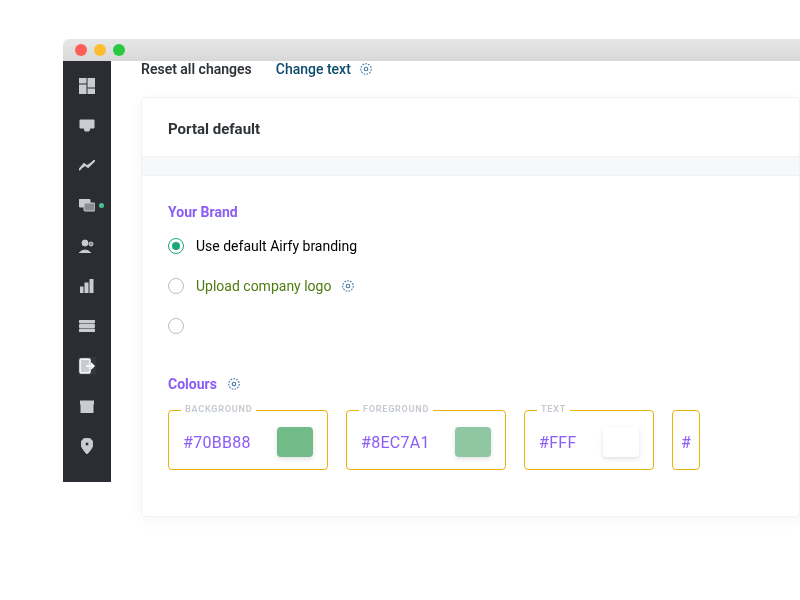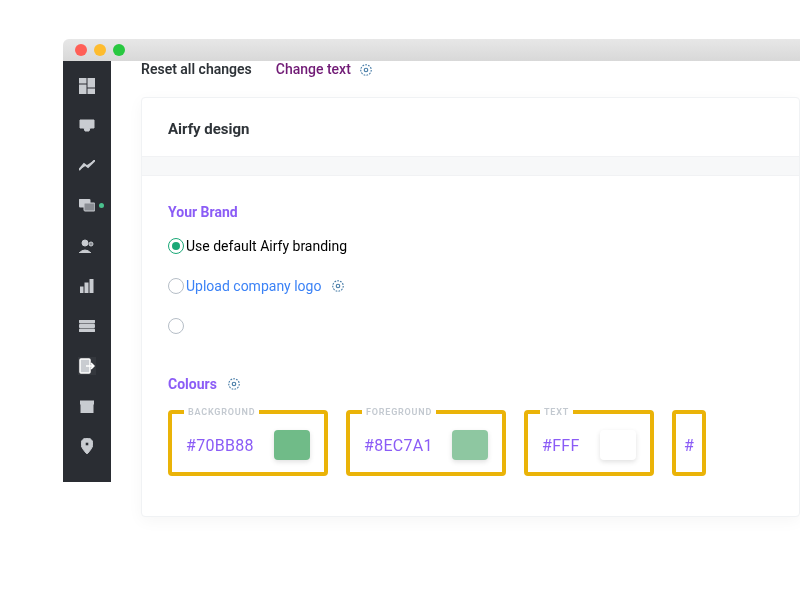--- a/index.html
+++ b/index.html
@@ -12,35 +12,35 @@
   .traffic.green { background: #28c840; }
   .app { position: absolute; top: 61px; left: 63px; right: 0; bottom: 0; display: flex; background: #fff; }
   .sidebar { width: 48px; background: #2a2d33; display: flex; flex-direction: column; align-items: center; padding-top: 16px; gap: 22px; }
   .side-icon { width: 18px; height: 18px; display: flex; align-items: center; justify-content: center; cursor: pointer; position: relative; }
   .side-icon svg { stroke: #c9ccd1; fill: #c9ccd1; }
   .side-icon.active { background: rgba(255,255,255,0.05); }
   .dot { position: absolute; right: -8px; top: 6px; width: 5px; height: 5px; border-radius: 50%; background: #4ac18e; }
   .main { flex: 1; background: #fff; display: flex; flex-direction: column; }
   .topbar { height: 56px; display: flex; align-items: center; padding-left: 30px; gap: 24px; font-size: 14px; color: #333; }
   .topbar .link { cursor: pointer; font-weight: 600; color: #2e3338; }
-  .topbar .link.muted { color: #701a75; font-weight: 500; display: flex; align-items: flex-end; gap: 8px; }
+  .topbar .link.muted { color: #0c4a6e; font-weight: 500; display: flex; align-items: center; gap: 8px; }
   .card { margin-left: 30px; margin-top: 20px; background: #fff; border: 1px solid #f0f2f4; border-radius: 4px; box-shadow: 0 4px 16px rgba(0,0,0,0.04); padding: 0; min-height: 420px; }
   .card-title { font-size: 15px; font-weight: 700; color: #2e3338; padding: 22px 26px 18px; }
   .divider-band { height: 20px; background: #f7f8f9; border-top: 1px solid #f1f2f4; border-bottom: 1px solid #f1f2f4; }
   .section { padding: 28px 26px 12px; }
   .section-title { font-size: 14px; font-weight: 700; color: #8b5cf6; margin-bottom: 18px; display: flex; align-items: center; gap: 10px; }
-  .radio-row { display: flex; align-items: flex-end; gap: 2px; margin-bottom: 24px; font-size: 14px; cursor: pointer; }
-  .radio-row.muted { color: #3b82f6; }
+  .radio-row { display: flex; align-items: flex-end; gap: 12px; margin-bottom: 24px; font-size: 14px; cursor: pointer; }
+  .radio-row.muted { color: #4d7c0f; }
   .radio-outer { width: 16px; height: 16px; border: 1.5px solid #b6bec7; border-radius: 50%; display: flex; align-items: center; justify-content: center; flex-shrink: 0; }
   .radio-row.selected .radio-outer { border-color: #1aa877; }
   .radio-inner { width: 8px; height: 8px; border-radius: 50%; background: #1aa877; }
   .radio-label { display: flex; align-items: center; gap: 10px; }
   .gear-badge { width: 14px; height: 14px; display: inline-flex; align-items: center; justify-content: center; }
   .colours-row { display: flex; gap: 18px; margin-top: 8px; }
-  .colour-field { position: relative; border: 4px solid #eab308; border-radius: 4px; padding: 16px 14px 12px; min-width: 160px; display: flex; align-items: center; justify-content: space-between; gap: 14px; }
+  .colour-field { position: relative; border: 1px solid #eab308; border-radius: 4px; padding: 16px 14px 12px; min-width: 160px; display: flex; align-items: center; justify-content: space-between; gap: 14px; }
   .colour-field .lbl { position: absolute; top: -7px; left: 12px; background: #fff; padding: 0 4px; font-size: 9px; letter-spacing: 0.8px; color: #c3c9d0; font-weight: 600; }
   .colour-field .val { font-size: 16px; color: #8b5cf6; letter-spacing: 0.3px; }
   .swatch { width: 36px; height: 30px; border-radius: 4px; box-shadow: 0 2px 5px rgba(0,0,0,0.12); flex-shrink: 0; }
   .colour-field.narrow { min-width: 130px; }
   .colour-field.tiny { min-width: 24px; padding: 16px 8px 12px; }
 </style>
 </head>
 <body>
 
 <div class="window">
@@ -126,21 +126,21 @@
           <span class="gear-badge">
             <svg width="14" height="14" viewBox="0 0 24 24" fill="none">
                 <circle cx="12" cy="12" r="9" stroke="#4a7ea8" stroke-width="2" stroke-dasharray="3 2"></circle>
                 <circle cx="12" cy="12" r="3" stroke="#4a7ea8" stroke-width="2"></circle>
               </svg>
           </span>
         </span>
       </div>
 
       <div class="card">
-        <div class="card-title">Airfy design</div>
+        <div class="card-title">Portal default</div>
         <div class="divider-band"></div>
 
         <div class="section">
           <div class="section-title">Your Brand</div>
 
           <div class="radio-row selected">
             <span class="radio-outer">
                 <span class="radio-inner"></span>
               </span>
             <span class="radio-label">Use default Airfy branding</span>

